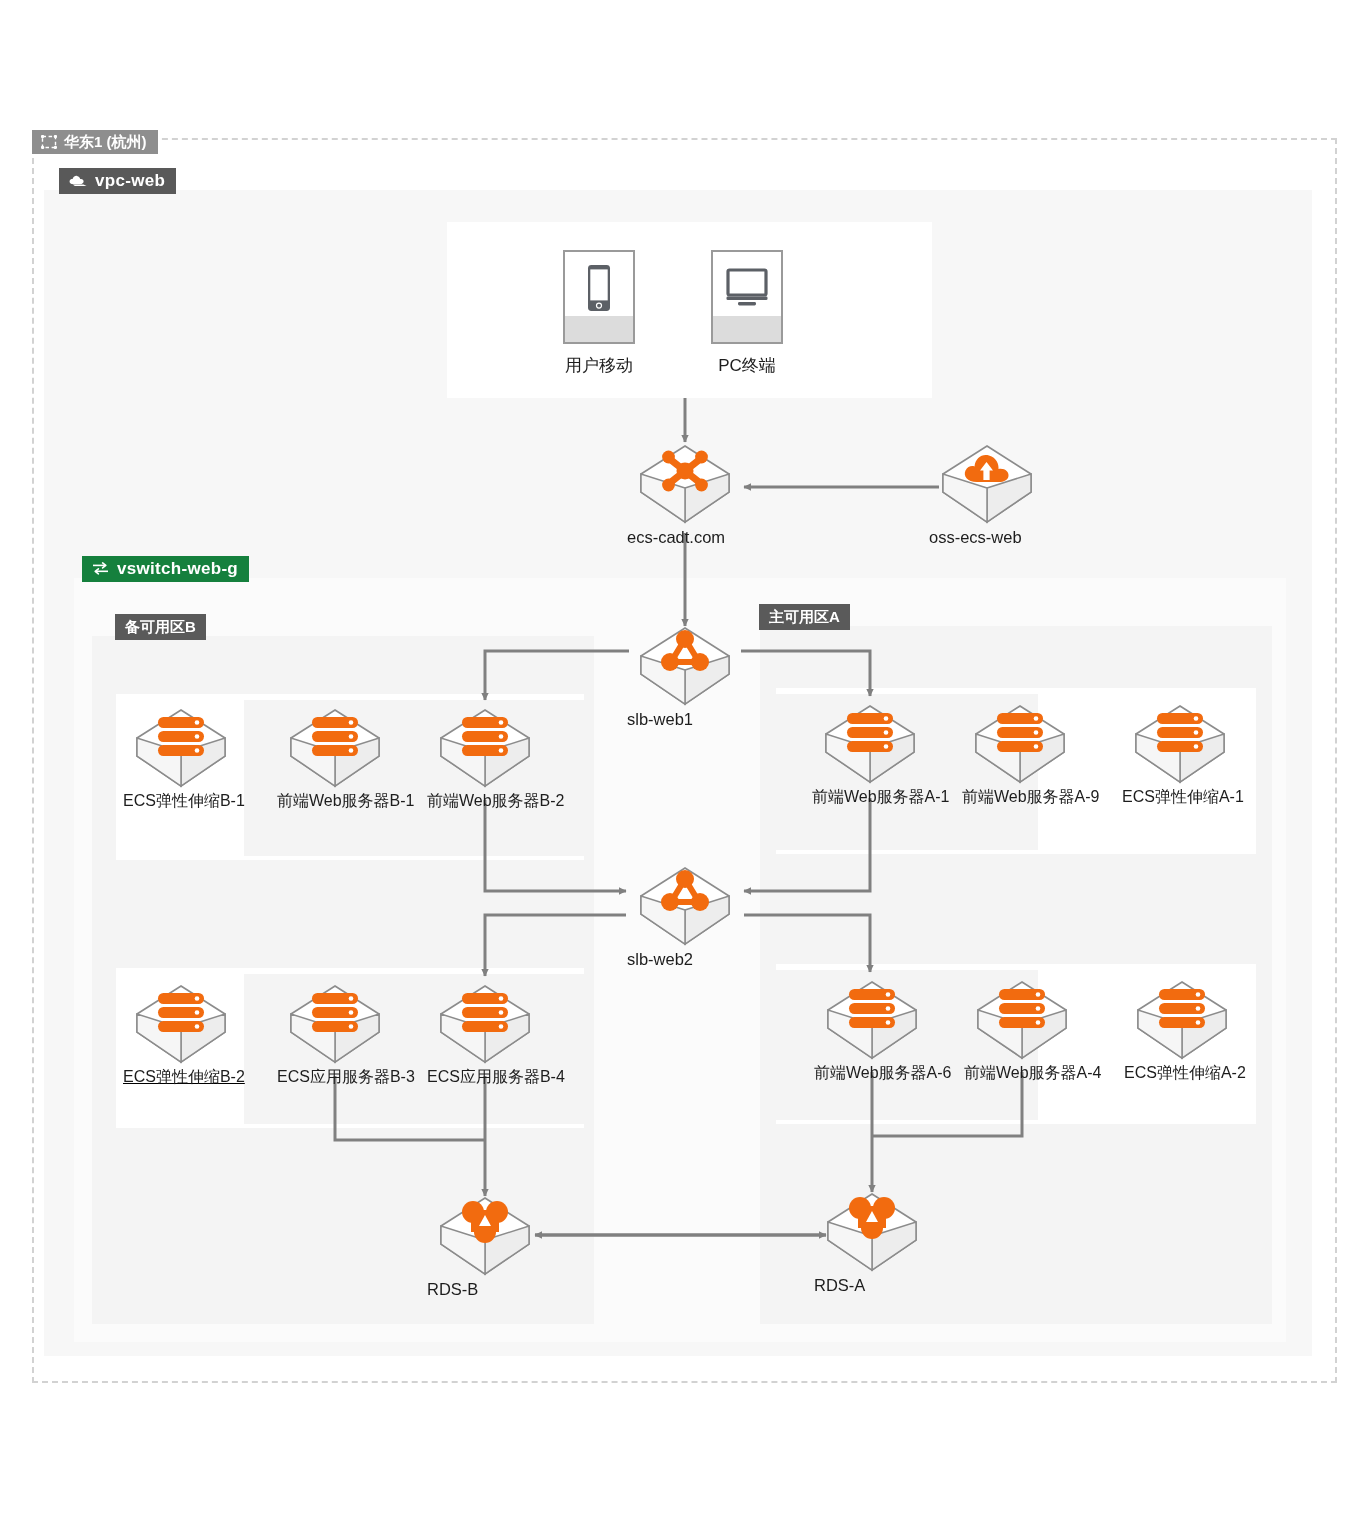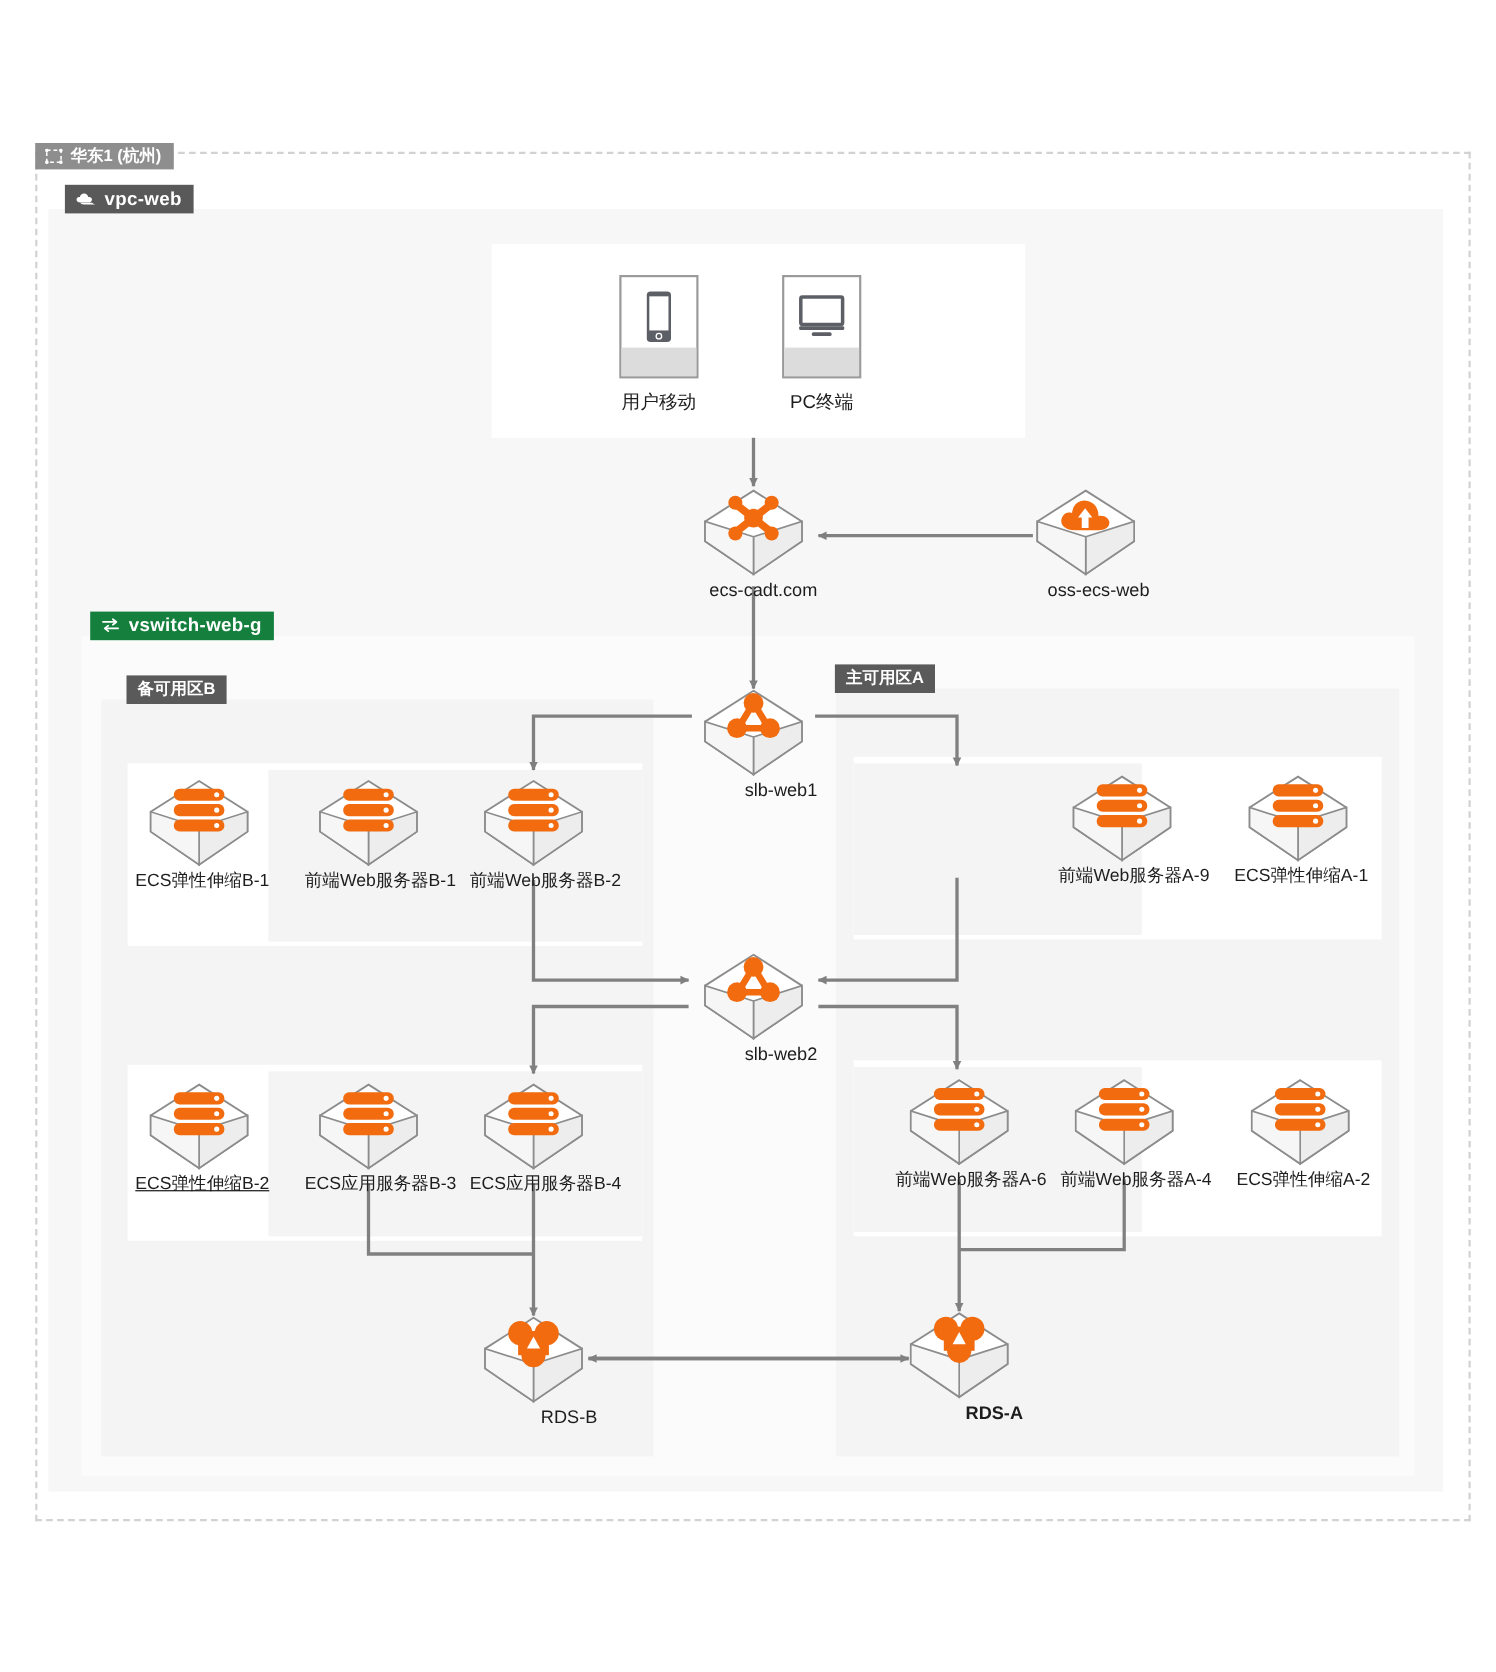--- a/index.html
+++ b/index.html
@@ -58,21 +58,21 @@
   }
   .tag-region{left:28px;top:130px;background:#8e8e8e;font-size:15px;}
   .tag-vpc{left:55px;top:168px;background:#595959;font-size:17px;letter-spacing:.3px;}
   .tag-vswitch{left:78px;top:556px;background:#15803d;font-size:17px;letter-spacing:.3px;}
   .tag-zone{background:#5a5a5a;font-size:15px;padding:5px 10px 6px 10px;}
   .tag-zone-b{left:95px;top:614px;margin-left:16px;}
   .tag-zone-a{left:755px;top:604px;}
   .tag svg{display:block;flex:0 0 auto;}
 
   
-  .node{position:absolute;width:116px;text-align:right;}
+  .node{position:absolute;width:116px;text-align:left;}
   .node .cube{width:96px;height:82px;margin:0 auto;position:relative;}
   .node .lbl{
     margin-top:2px;font-size:16.5px;color:#1d1d1d;white-space:nowrap;
     line-height:1.15;
   }
   .node.cn .lbl{font-size:16px;}
 
   .devnode{position:absolute;width:110px;text-align:center;}
   .devnode .dev{
     width:72px;height:94px;margin:0 auto;border:2px solid #9a9a9a;
@@ -400,20 +400,38 @@
           <rect x="25" y="23" width="46" height="11" rx="5.4" fill="#f26b0f"></rect>
           <circle cx="64" cy="28.5" r="2.3" fill="#ffffff"></circle>
           <rect x="25" y="37" width="46" height="11" rx="5.4" fill="#f26b0f"></rect>
           <circle cx="64" cy="42.5" r="2.3" fill="#ffffff"></circle>
         </g>
       </svg>
     </div>
     <div class="lbl">ECS应用服务器B-4</div>
   </div>
 
+  <div class="node cn" style="left:808px;top:704px;">
+    <div class="cube">
+      <svg width="96" height="82" viewBox="0 0 96 82">
+        <path d="M48 2 L92 30 L92 48 L48 78 L4 48 L4 30 Z" fill="#ffffff" stroke="#8c8c8c" stroke-width="1.7"></path>
+        <path d="M48 44 L92 30 L92 48 L48 78 Z" fill="#ededed" stroke="#8c8c8c" stroke-width="1.5"></path>
+        <path d="M48 44 L4 30 L4 48 L48 78 Z" fill="#f6f6f6" stroke="#8c8c8c" stroke-width="1.5"></path>
+        <g>
+          <rect x="25" y="9" width="46" height="11" rx="5.4" fill="#f26b0f"></rect>
+          <circle cx="64" cy="14.5" r="2.3" fill="#ffffff"></circle>
+          <rect x="25" y="23" width="46" height="11" rx="5.4" fill="#f26b0f"></rect>
+          <circle cx="64" cy="28.5" r="2.3" fill="#ffffff"></circle>
+          <rect x="25" y="37" width="46" height="11" rx="5.4" fill="#f26b0f"></rect>
+          <circle cx="64" cy="42.5" r="2.3" fill="#ffffff"></circle>
+        </g>
+      </svg>
+    </div>
+    <div class="lbl">前端Web服务器A-1</div>
+  </div>
 
   <div class="node cn" style="left:958px;top:704px;">
     <div class="cube">
       <svg width="96" height="82" viewBox="0 0 96 82">
         <path d="M48 2 L92 30 L92 48 L48 78 L4 48 L4 30 Z" fill="#ffffff" stroke="#8c8c8c" stroke-width="1.7"></path>
         <path d="M48 44 L92 30 L92 48 L48 78 Z" fill="#ededed" stroke="#8c8c8c" stroke-width="1.5"></path>
         <path d="M48 44 L4 30 L4 48 L48 78 Z" fill="#f6f6f6" stroke="#8c8c8c" stroke-width="1.5"></path>
         <g>
           <rect x="25" y="9" width="46" height="11" rx="5.4" fill="#f26b0f"></rect>
           <circle cx="64" cy="14.5" r="2.3" fill="#ffffff"></circle>
@@ -514,21 +532,21 @@
           <circle cx="60" cy="16" r="11"></circle>
           <circle cx="48" cy="36" r="11"></circle>
           <rect x="34" y="14" width="28" height="22"></rect>
           <path d="M48 19 L54 30 L42 30 Z" fill="#ffffff"></path>
         </g>
       </svg>
     </div>
     <div class="lbl">RDS-B</div>
   </div>
 
-  <div class="node" style="left:810px;top:1192px;font-weight:bold;">
+  <div class="node" style="left:810px;top:1192px;">
     <div class="cube">
       <svg width="96" height="82" viewBox="0 0 96 82">
         <path d="M48 2 L92 30 L92 48 L48 78 L4 48 L4 30 Z" fill="#ffffff" stroke="#8c8c8c" stroke-width="1.7"></path>
         <path d="M48 44 L92 30 L92 48 L48 78 Z" fill="#ededed" stroke="#8c8c8c" stroke-width="1.5"></path>
         <path d="M48 44 L4 30 L4 48 L48 78 Z" fill="#f6f6f6" stroke="#8c8c8c" stroke-width="1.5"></path>
         <g fill="#f26b0f">
           <circle cx="36" cy="16" r="11"></circle>
           <circle cx="60" cy="16" r="11"></circle>
           <circle cx="48" cy="36" r="11"></circle>
           <rect x="34" y="14" width="28" height="22"></rect>

